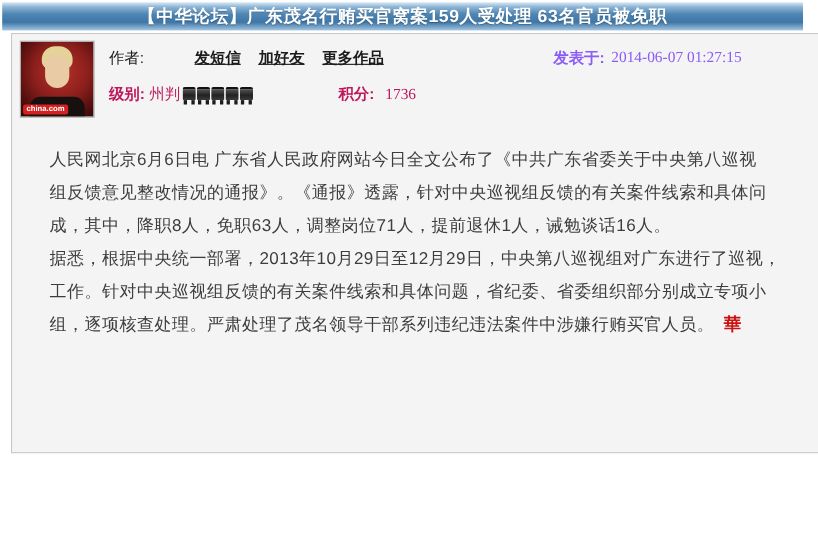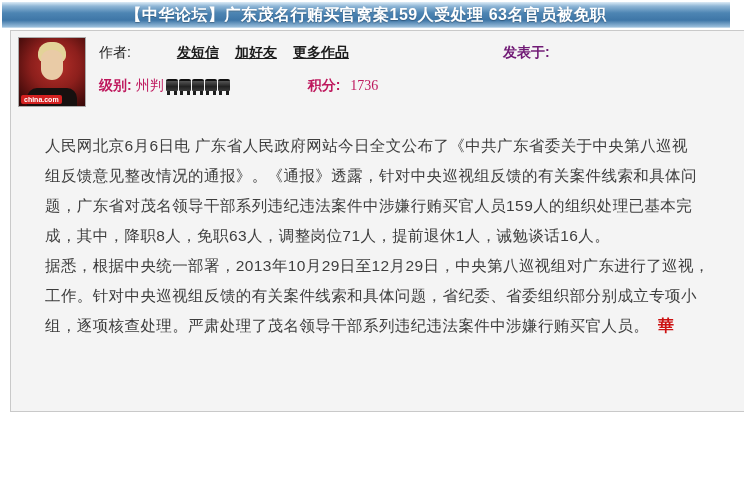--- a/index.html
+++ b/index.html
@@ -51,21 +51,21 @@
   .hdr-row1{
     position:absolute;left:88px;top:12px;height:20px;
     display:flex;align-items:center;font-size:14px;color:#1c1c1c;white-space:nowrap;
   }
   .hdr-row1 .author-label{font-weight:normal;}
   .hdr-row1 a, .link{color:#1c1c1c;text-decoration:underline;cursor:pointer;}
   .hdr-row1 .author-name{font-weight:bold;margin-left:2px;}
   .hdr-row1 .actions{display:flex;gap:16px;margin-left:46px;font-weight:bold;}
   .posted{
     position:absolute;left:492px;top:12px;height:20px;
-    display:flex;align-items:center;font-size:14px;color:#701a75;white-space:nowrap;
+    display:flex;align-items:center;font-size:14px;color:#8b5cf6;white-space:nowrap;
   }
   .posted .posted-label{font-weight:bold;margin-right:6px;}
   .num{font-family:"Liberation Serif","DejaVu Serif",serif;}
   .hdr-row2{
     position:absolute;left:88px;top:44px;height:20px;width:560px;
     display:flex;align-items:flex-end;font-size:14px;color:#be185d;white-space:nowrap;
   }
   .hdr-row2 .level-label{font-weight:bold;margin-right:4px;}
   .badges{display:inline-flex;align-items:flex-end;gap:1px;margin-left:2px;}
   .badge{
@@ -113,20 +113,21 @@
     <span class="author-label">作者:</span>
     <span class="actions">
       <span class="link">发短信</span>
       <span class="link">加好友</span>
       <span class="link">更多作品</span>
     </span>
   </div>
 
   <div class="posted">
     <span class="posted-label">发表于:</span>
+    <span class="num">2014-06-07 01:27:15</span>
   </div>
 
   <div class="hdr-row2">
     <span class="level-label">级别:</span>
     <span class="level-value">州判</span>
     <span class="badges">
       <span class="badge"></span>
       <span class="badge"></span>
       <span class="badge"></span>
       <span class="badge"></span>
@@ -134,21 +135,20 @@
     </span>
     <span class="points">
       <span class="points-label">积分:</span>
       <span class="num">1736</span>
     </span>
   </div>
 
   <div class="article">
     <div class="line">人民网北京6月6日电 广东省人民政府网站今日全文公布了《中共广东省委关于中央第八巡视</div>
     <div class="line">组反馈意见整改情况的通报》。《通报》透露，针对中央巡视组反馈的有关案件线索和具体问</div>
-    <div class="line">题，广东省对茂名领导干部系列违纪违法案件中涉嫌行贿买官人员159人的组织处理已基本完</div>
     <div class="line">成，其中，降职8人，免职63人，调整岗位71人，提前退休1人，诫勉谈话16人。</div>
     <div class="line">据悉，根据中央统一部署，2013年10月29日至12月29日，中央第八巡视组对广东进行了巡视，</div>
     <div class="line">工作。针对中央巡视组反馈的有关案件线索和具体问题，省纪委、省委组织部分别成立专项小</div>
     <div class="line">
       <span>组，逐项核查处理。严肃处理了茂名领导干部系列违纪违法案件中涉嫌行贿买官人员。</span>
       <span class="end-mark">華</span>
     </div>
   </div>
 
 </div>

